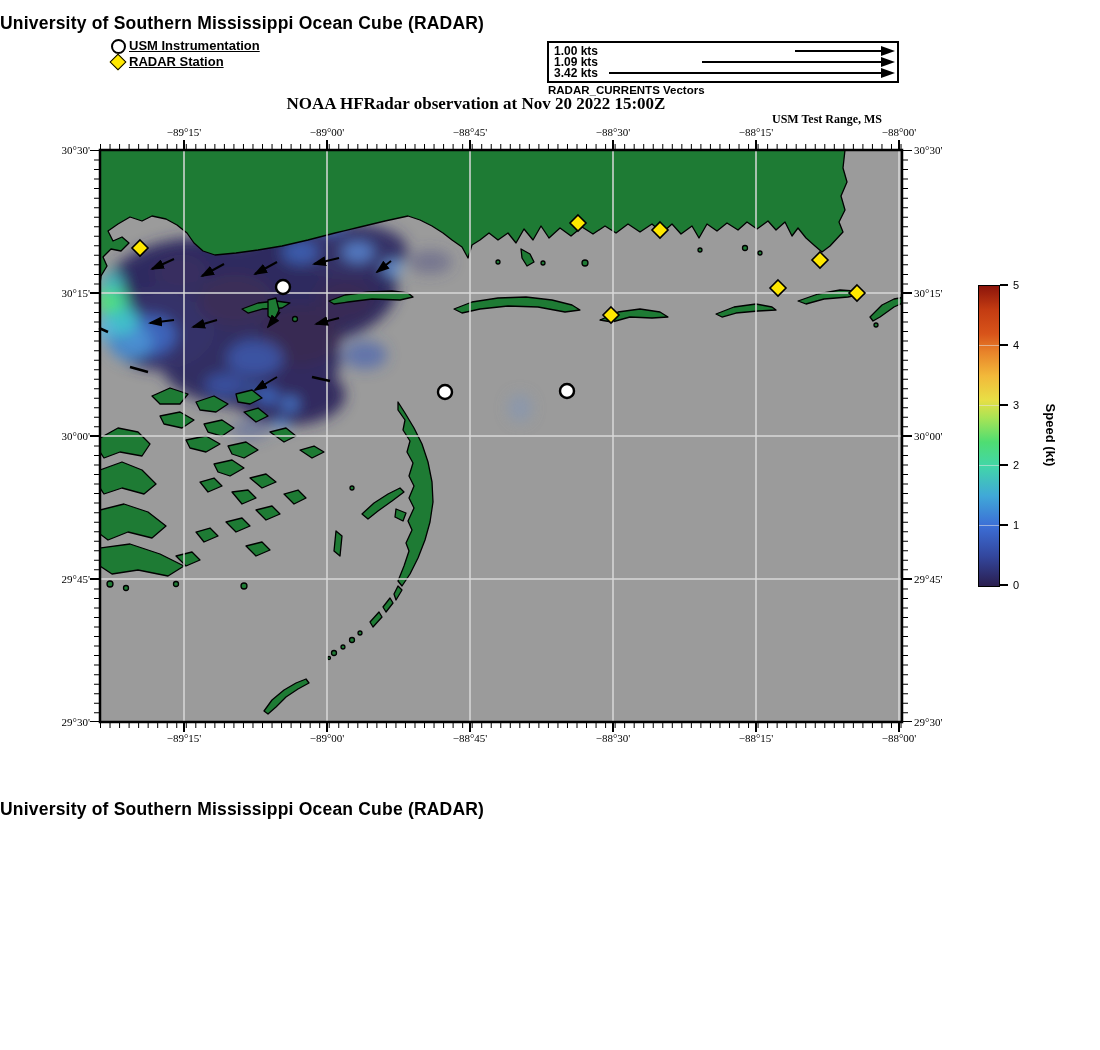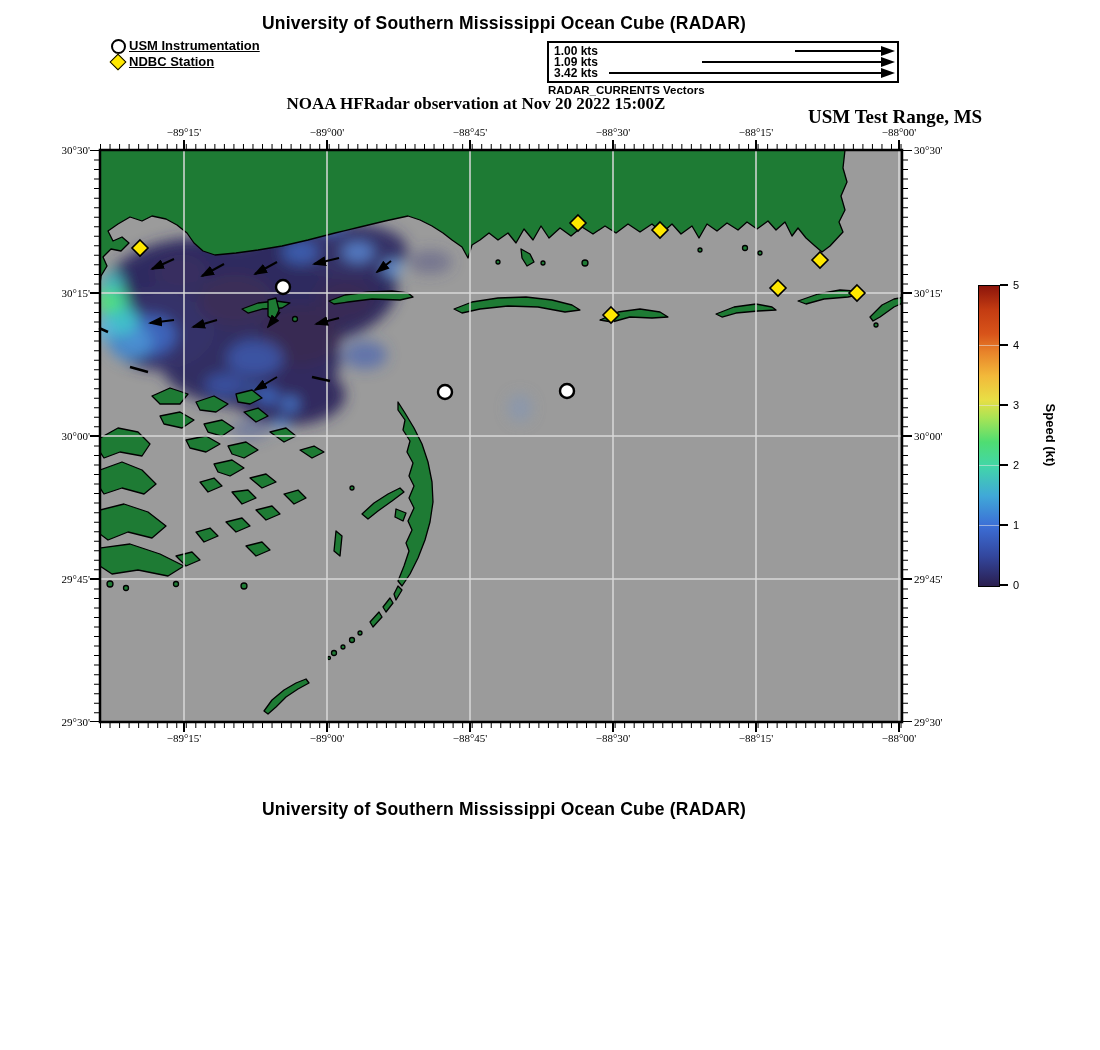--- a/index.html
+++ b/index.html
@@ -2,21 +2,21 @@
 <html><head>
 <meta charset="utf-8">
 <style>
   html,body{margin:0;padding:0;background:#ffffff;}
   #page{position:relative;width:1100px;height:1050px;background:#fff;overflow:hidden;
         font-family:"Liberation Sans",sans-serif;color:#000;}
   .abs{position:absolute;}
   .sans-bold{font-family:"Liberation Sans",sans-serif;font-weight:bold;}
   .serif-bold{font-family:"Liberation Serif",serif;font-weight:bold;}
   .title{font-size:17.5px;letter-spacing:.2px;}
-  .center1008{left:0;width:1008px;text-align:center;}
+  .center1008{left:0;width:1008px;text-align:left;}
   .legend-label{font-size:13px;line-height:13px;text-decoration:underline;}
   .axis-label{font-size:11px;line-height:12px;white-space:nowrap;font-family:Liberation Serif, serif;}
   .cb-num{font-size:11px;line-height:12px;}
   .scale-label{font-size:12px;line-height:12px;}
   .vec-line{position:absolute;height:1.6px;background:#000;}
   .vec-head{position:absolute;width:0;height:0;border-top:5px solid transparent;
             border-bottom:5px solid transparent;border-left:14px solid #000;}
   .cb-tick{position:absolute;width:8px;height:1.6px;background:#000;}
   .cb-line{position:absolute;width:20px;height:1.2px;background:rgba(230,230,230,.55);}
   .lgd-circle{position:absolute;width:11px;height:11px;border:2.2px solid #000;border-radius:50%;background:#fff;}
@@ -199,37 +199,37 @@
     </g>
 
     <rect x="100" y="150" width="802" height="572" fill="none" stroke="#000" stroke-width="2.5"></rect>
   </svg>
 
   <div class="abs sans-bold title center1008" style="top:13px;">University of Southern Mississippi Ocean Cube (RADAR)</div>
 
   <div class="abs lgd-circle" style="left:111px;top:39px;"></div>
   <div class="abs sans-bold legend-label" style="left:129px;top:39px;">USM Instrumentation</div>
   <div class="abs lgd-diamond" style="left:112px;top:56px;"></div>
-  <div class="abs sans-bold legend-label" style="left:129px;top:55px;">NDBC Station</div>
+  <div class="abs sans-bold legend-label" style="left:129px;top:55px;">RADAR Station</div>
 
   <div class="abs" style="left:547px;top:41px;width:348px;height:38px;border:2px solid #000;background:#fff;">
     <div class="abs sans-bold scale-label" style="left:5px;top:2px;text-align:right;">1.00 kts</div>
     <div class="abs sans-bold scale-label" style="left:5px;top:13px;">1.09 kts</div>
     <div class="abs sans-bold scale-label" style="left:5px;top:24px;">3.42 kts</div>
     <div class="vec-line" style="left:246px;top:7px;width:88px;"></div>
     <div class="vec-head" style="left:332px;top:3px;"></div>
     <div class="vec-line" style="left:153px;top:18px;width:181px;"></div>
     <div class="vec-head" style="left:332px;top:14px;"></div>
     <div class="vec-line" style="left:60px;top:29px;width:274px;"></div>
     <div class="vec-head" style="left:332px;top:25px;"></div>
   </div>
   <div class="abs sans-bold" style="left:548px;top:84px;font-size:11.5px;">RADAR_CURRENTS Vectors</div>
 
   <div class="abs serif-bold" style="left:0;top:94px;width:920px;text-align:center;font-size:17px;margin-left:16px;">NOAA HFRadar observation at Nov 20 2022 15:00Z</div>
-  <div class="abs serif-bold" style="left:772px;top:106px;font-size:19px;margin-left:36px;">USM Test Range, MS</div>
+  <div class="abs serif-bold" style="left:772px;top:112px;font-size:12px;">USM Test Range, MS</div>
 
   <div class="abs axis-label" style="left:144px;top:126px;width:80px;text-align:center;">−89°15'</div>
   <div class="abs axis-label" style="left:287px;top:126px;width:80px;text-align:center;">−89°00'</div>
   <div class="abs axis-label" style="left:430px;top:126px;width:80px;text-align:center;">−88°45'</div>
   <div class="abs axis-label" style="left:573px;top:126px;width:80px;text-align:center;">−88°30'</div>
   <div class="abs axis-label" style="left:716px;top:126px;width:80px;text-align:center;">−88°15'</div>
   <div class="abs axis-label" style="left:859px;top:126px;width:80px;text-align:center;">−88°00'</div>
 
   <div class="abs axis-label" style="left:144px;top:732px;width:80px;text-align:center;">−89°15'</div>
   <div class="abs axis-label" style="left:287px;top:732px;width:80px;text-align:center;">−89°00'</div>

